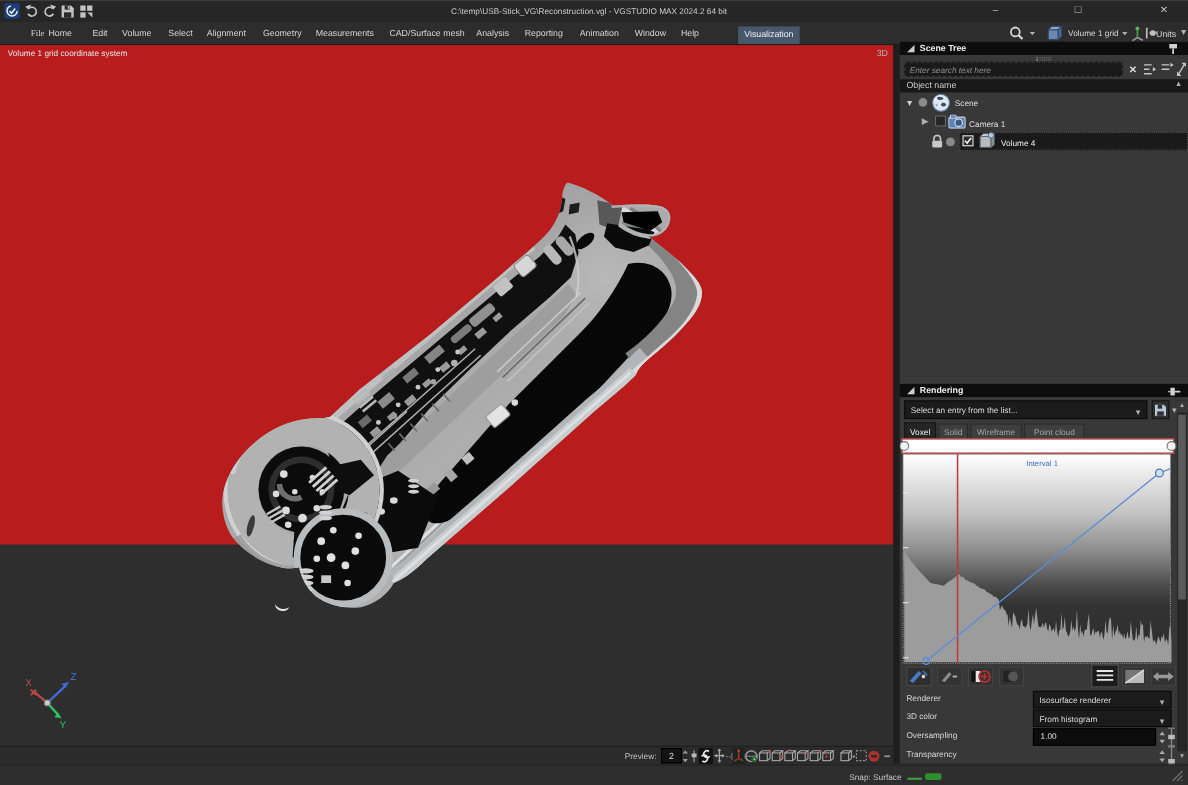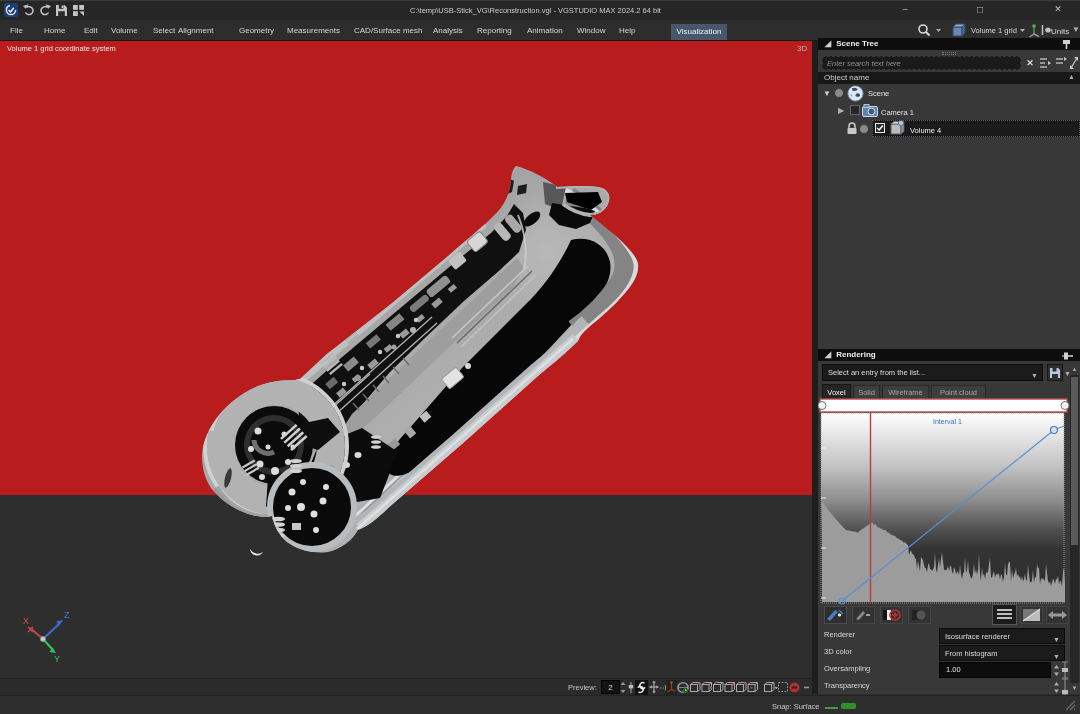--- a/index.html
+++ b/index.html
@@ -58,26 +58,26 @@
         <rect x="0" y="6.2" width="4.8" height="4.8"></rect>
         <path d="M6.4 6.4 h4.6 v4.6 Z"></path>
       </g>
   </svg>
   <div id="titletext" class="abs">C:\temp\USB-Stick_VG\Reconstruction.vgl  - VGSTUDIO MAX 2024.2 64 bit</div>
   <div class="winbtn abs" style="left:899px;">–</div>
   <div class="winbtn abs" style="left:974px;font-size:10px;">□</div>
   <div class="winbtn abs" style="left:1052px;">✕</div>
 
   <div id="menubar" class="abs"></div>
-  <div class="mitem" style="left:10px;">File</div>
+  <div class="mitem" style="left:28px;font-family:Liberation Serif, serif;">File</div>
   <div class="mitem" style="left:44px;">Home</div>
   <div class="mitem" style="left:84px;">Edit</div>
   <div class="mitem" style="left:111px;">Volume</div>
   <div class="mitem" style="left:153px;">Select</div>
-  <div class="mitem" style="left:178px;">Alignment</div>
+  <div class="mitem" style="left:188px;">Alignment</div>
   <div class="mitem" style="left:239px;">Geometry</div>
   <div class="mitem" style="left:287px;">Measurements</div>
   <div class="mitem" style="left:354px;">CAD/Surface mesh</div>
   <div class="mitem" style="left:433px;">Analysis</div>
   <div class="mitem" style="left:477px;">Reporting</div>
   <div class="mitem" style="left:527px;">Animation</div>
   <div class="mitem" style="left:577px;">Window</div>
   <div class="mitem" style="left:619px;">Help</div>
   <div id="vistab" class="abs">Visualization</div>
 

